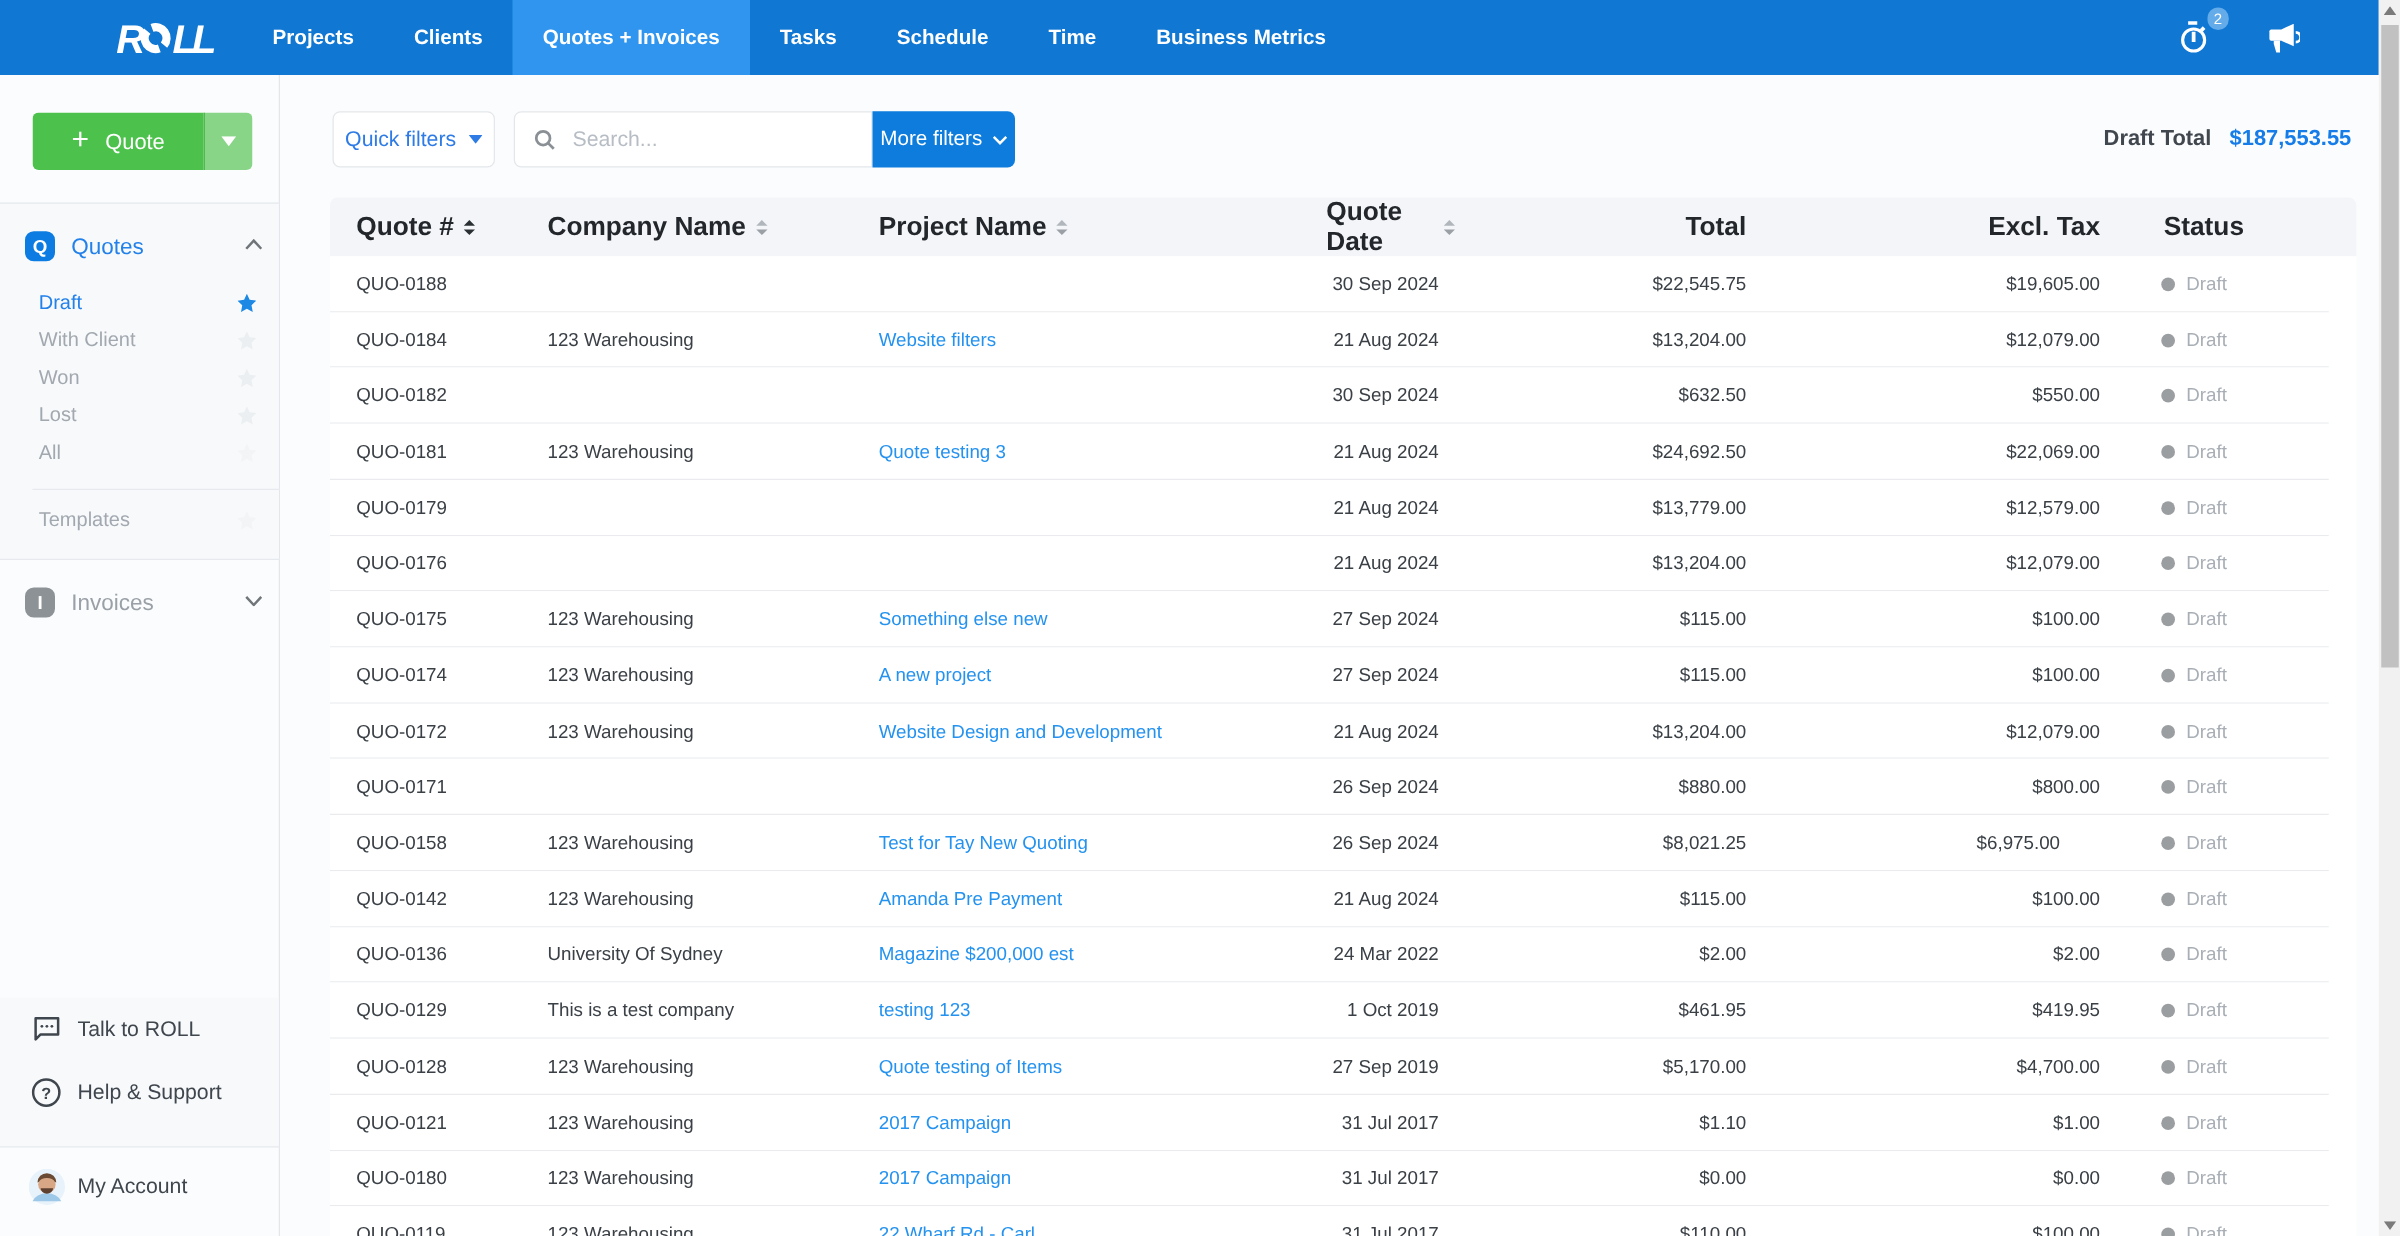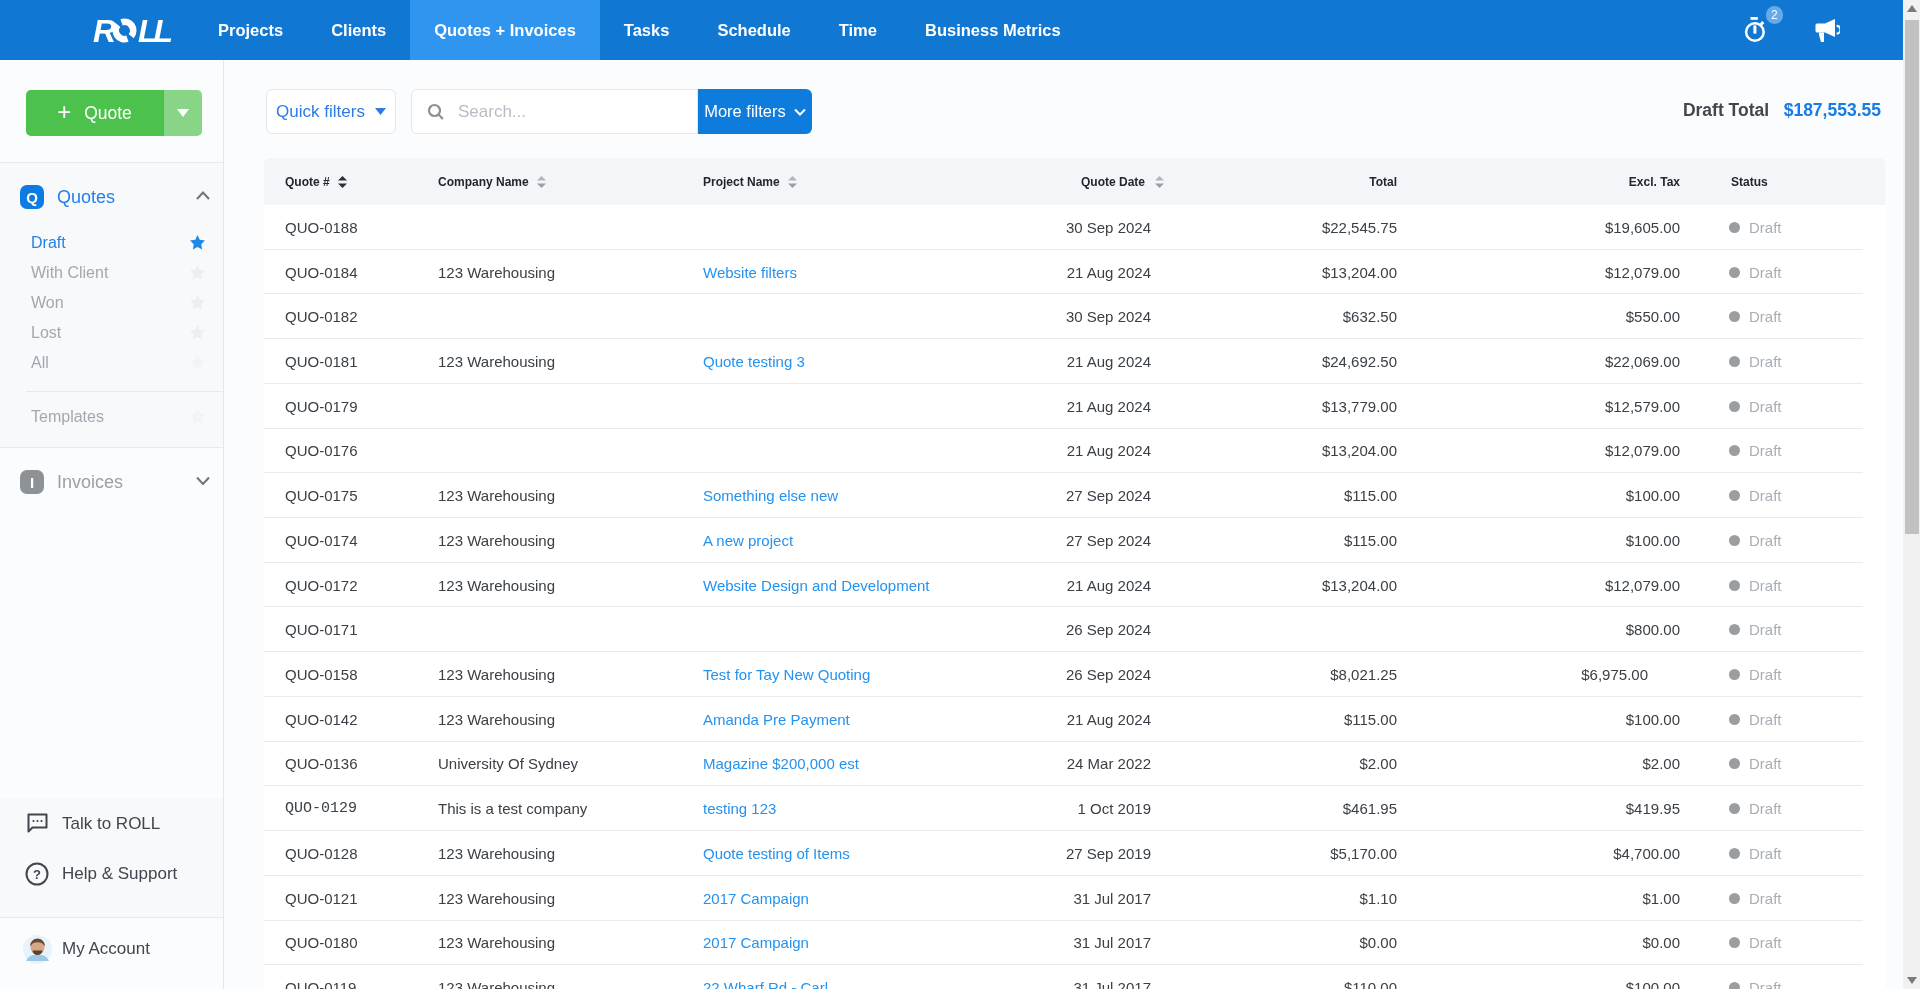--- a/index.html
+++ b/index.html
@@ -21,21 +21,21 @@
 .sideitem { position:absolute; left:31px; font-size:16px; color:#a2a8af; }
 .star { position:absolute; left:190px; width:15px; height:15px; }
 
 
 #main { position:absolute; top:60px; left:224px; width:1679px; height:929px; background:#fbfcfd; }
 
 .btn { position:absolute; border-radius:6px; font-size:17px; display:flex; align-items:center; justify-content:center; }
 
 
 #tbl { position:absolute; left:264px; top:158px; width:1621px; }
-#thead { height:47px; background:#f3f5f8; border-radius:6px 6px 0 0; position:relative; font-weight:bold; font-size:12px; color:#23272c; }
+#thead { height:47px; background:#f3f5f8; border-radius:6px 6px 0 0; position:relative; font-weight:bold; font-size:21px; color:#23272c; }
 .th { position:absolute; top:0; height:47px; display:flex; align-items:center; }
 .row { height:44.722px; position:relative; font-size:15px; color:#3a4046; background:#fff; }
 .row .bline { position:absolute; bottom:0; left:0; width:1599px; height:1px; background:#e9ebee; }
 .c { position:absolute; top:0; height:44.722px; display:flex; align-items:center; }
 .link { color:#2492ef; }
 .r { justify-content:flex-end; }
 .status-dot { width:11px; height:11px; border-radius:50%; background:#9b9ea1; margin-right:9px; }
 .status-t { color:#a8aeb5; }
 
 
@@ -322,20 +322,21 @@
         <div class="c r" style="left:1216px; width:200px;">$12,079.00</div>
         <div class="c" style="left:1465px;">
           <span class="status-dot"></span>
           <span class="status-t">Draft</span>
         </div>
         <div class="bline"></div>
       </div>
       <div class="row">
         <div class="c" style="left:21px;">QUO-0171</div>
         <div class="c r" style="left:687px; width:200px;">26 Sep 2024</div>
+        <div class="c r" style="left:933px; width:200px;">$880.00</div>
         <div class="c r" style="left:1216px; width:200px;">$800.00</div>
         <div class="c" style="left:1465px;">
           <span class="status-dot"></span>
           <span class="status-t">Draft</span>
         </div>
         <div class="bline"></div>
       </div>
       <div class="row">
         <div class="c" style="left:21px;">QUO-0158</div>
         <div class="c" style="left:174px;">123 Warehousing</div>
@@ -369,21 +370,21 @@
         <div class="c r" style="left:687px; width:200px;">24 Mar 2022</div>
         <div class="c r" style="left:933px; width:200px;">$2.00</div>
         <div class="c r" style="left:1216px; width:200px;">$2.00</div>
         <div class="c" style="left:1465px;">
           <span class="status-dot"></span>
           <span class="status-t">Draft</span>
         </div>
         <div class="bline"></div>
       </div>
       <div class="row">
-        <div class="c" style="left:21px;font-family:Liberation Mono, monospace;">QUO-0129</div>
+        <div class="c" style="left:21px;">QUO-0129</div>
         <div class="c" style="left:174px;">This is a test company</div>
         <div class="c link" style="left:439px;">testing 123</div>
         <div class="c r" style="left:687px; width:200px;">1 Oct 2019</div>
         <div class="c r" style="left:933px; width:200px;">$461.95</div>
         <div class="c r" style="left:1216px; width:200px;">$419.95</div>
         <div class="c" style="left:1465px;">
           <span class="status-dot"></span>
           <span class="status-t">Draft</span>
         </div>
         <div class="bline"></div>

